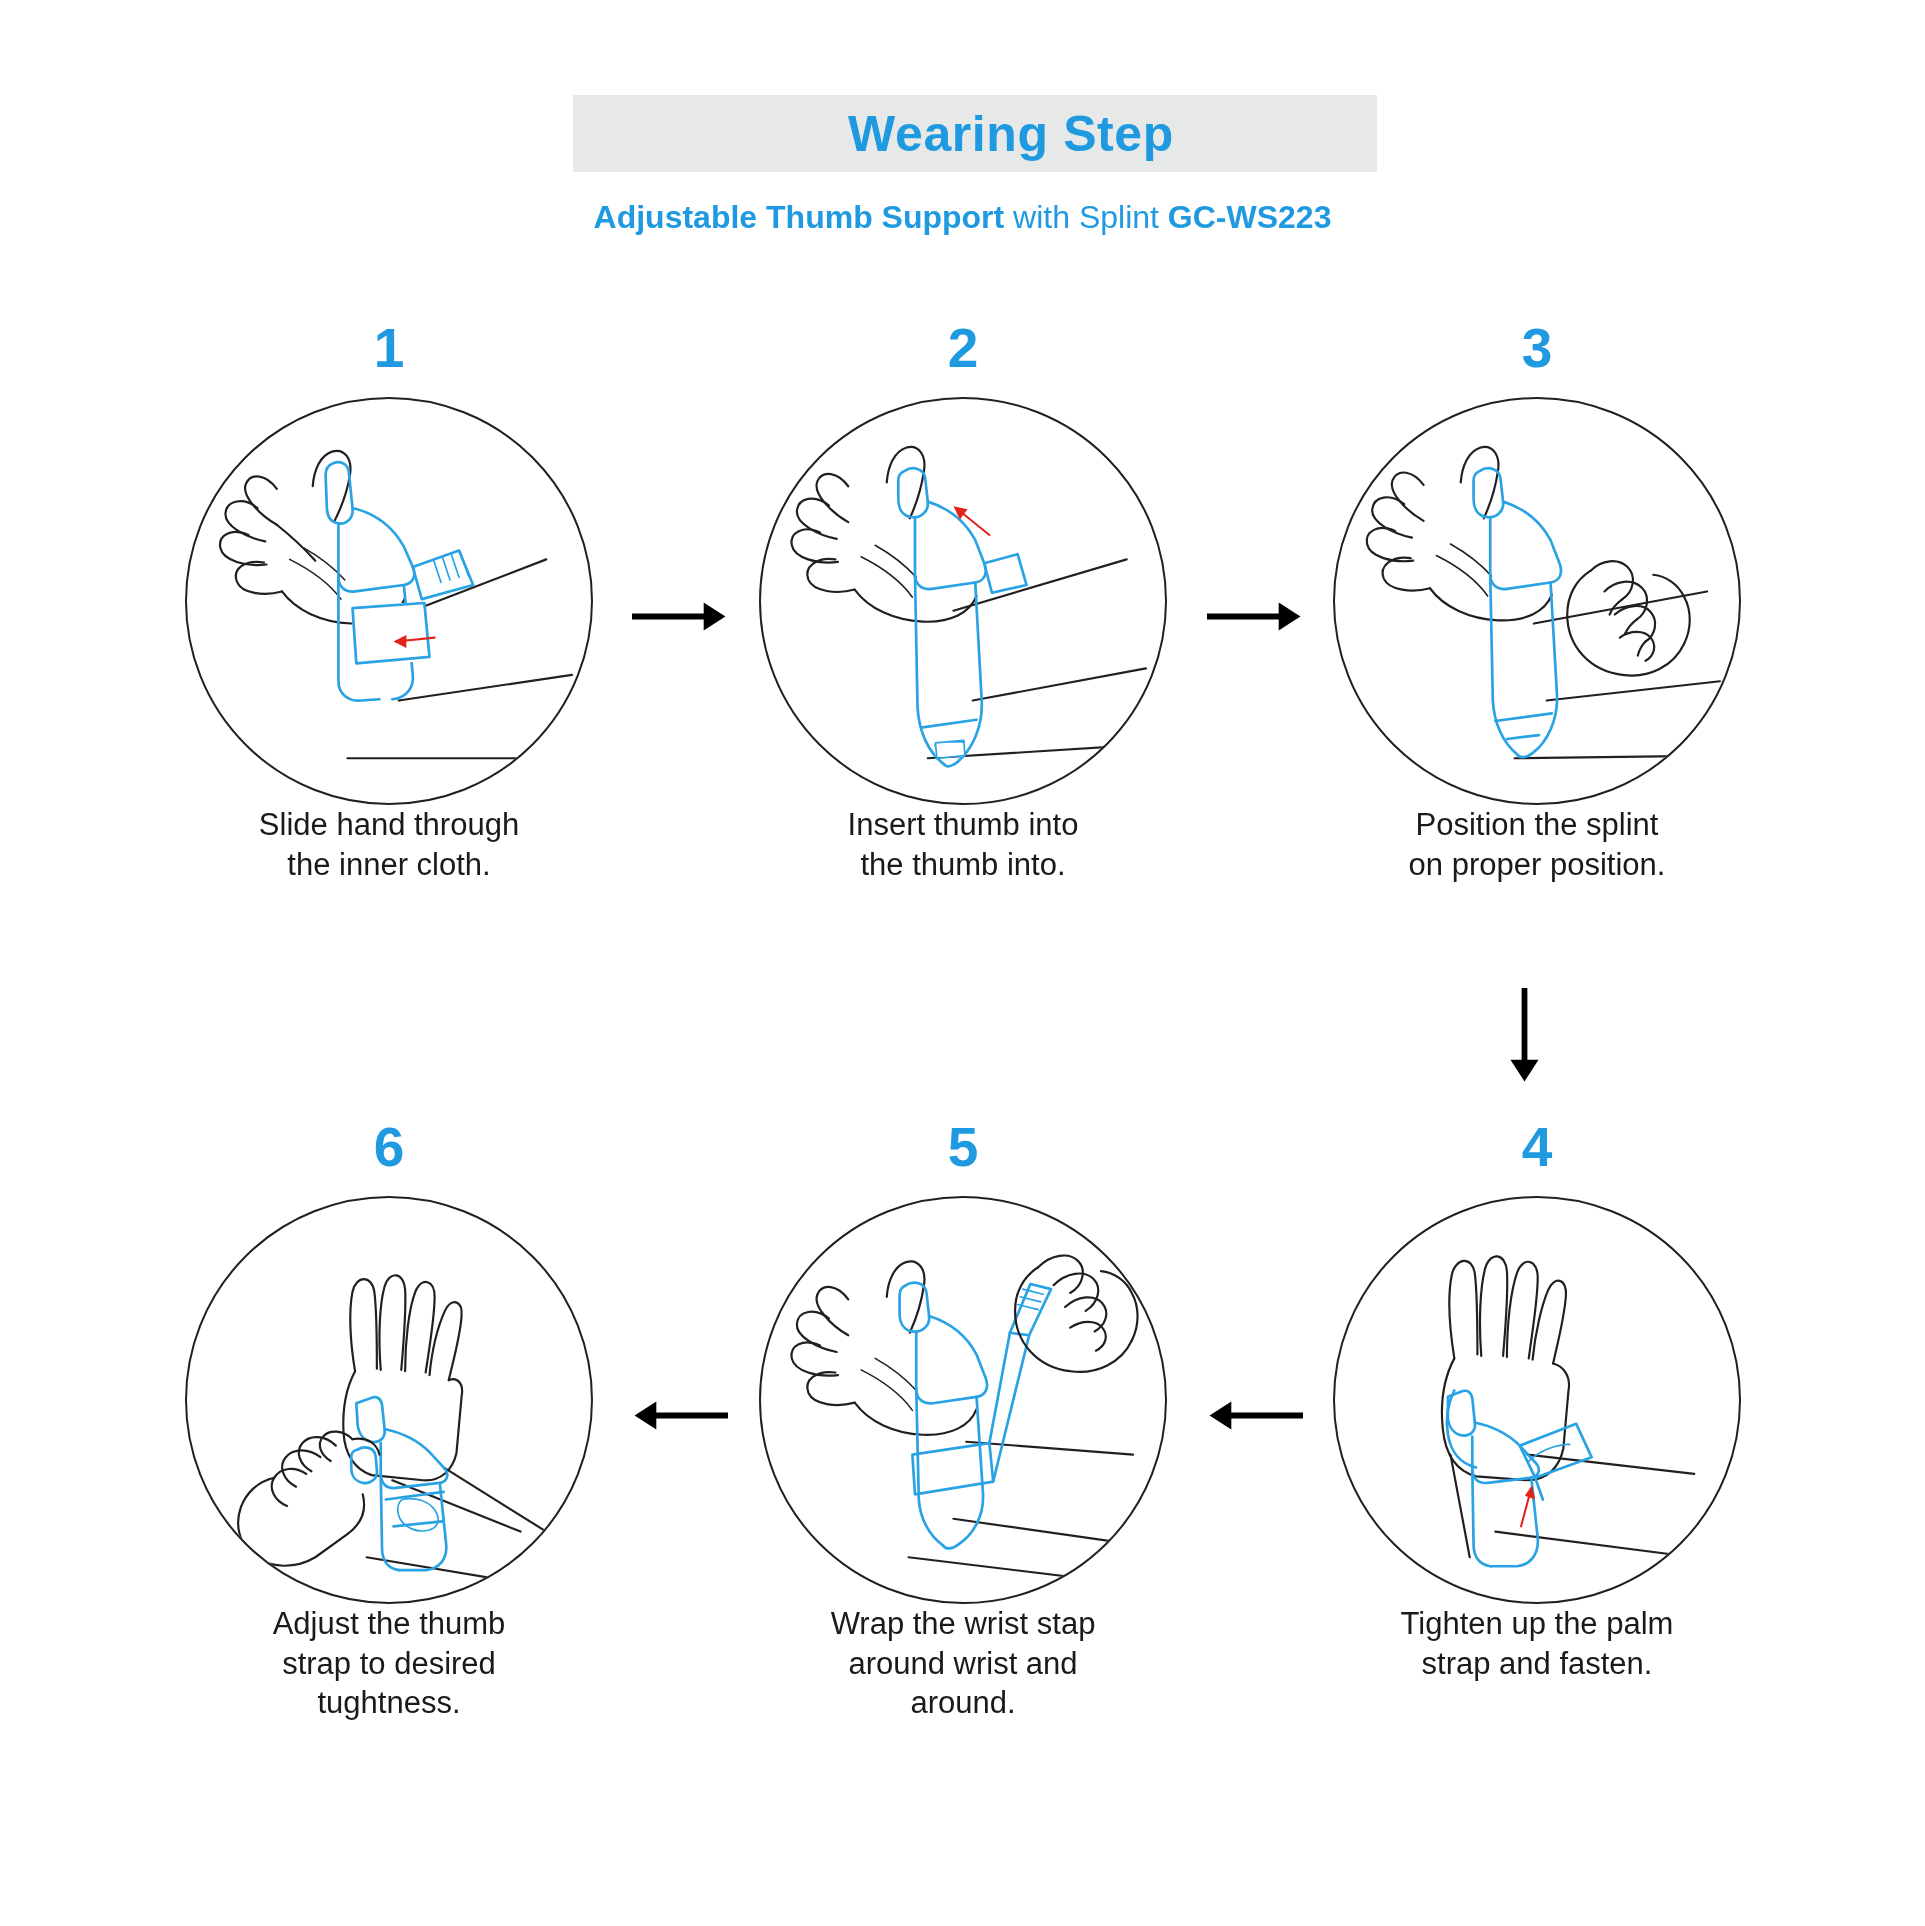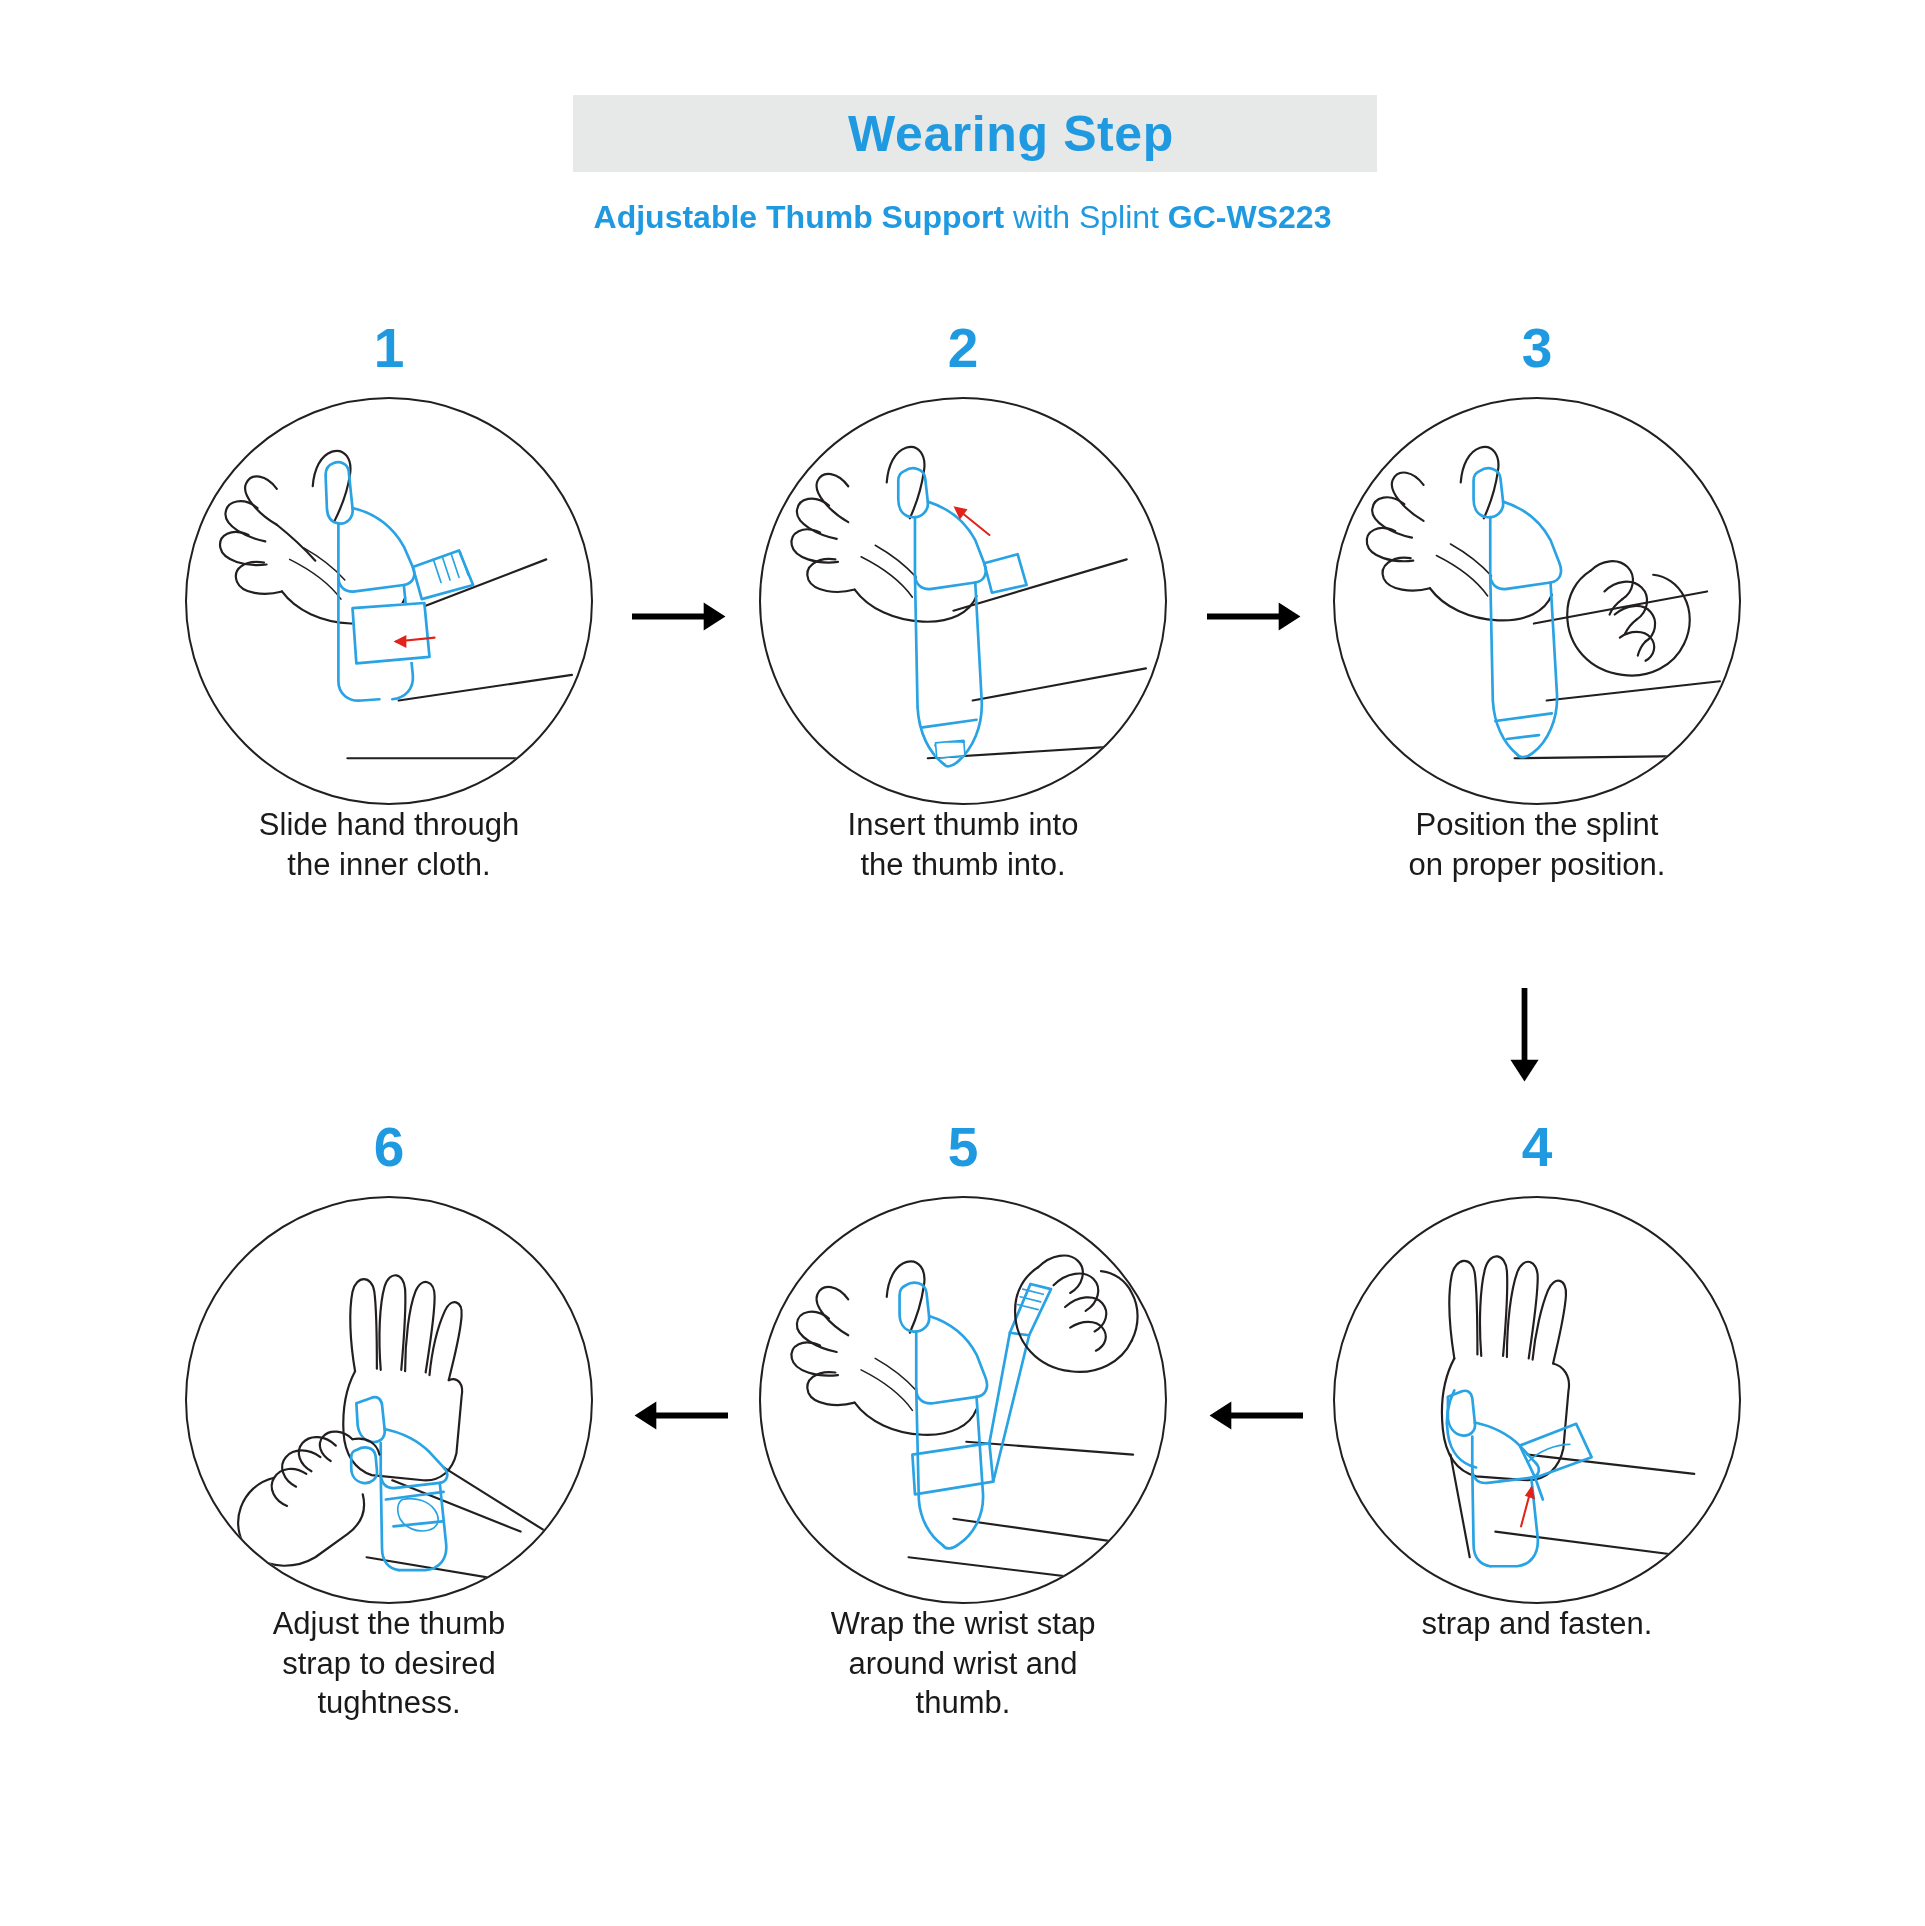--- a/index.html
+++ b/index.html
@@ -295,20 +295,21 @@
 
         <path class="bl" d="M288 386 L376 352 L400 404 L312 436 Z"></path>
         <path class="bl" d="M312 436 L324 470"></path>
         <path class="bl-th" d="M300 412 C318 394 344 384 366 384"></path>
 
         <path class="rd" d="M290 512 L306 452"></path>
         <path class="rdf" d="M307 448 L312 470 L296 464 Z"></path>
       </svg>
     </div>
     <div class="caption">
+      <div>Tighten up the palm</div>
       <div>strap and fasten.</div>
     </div>
   </div>
 
   <div class="step" id="step5">
     <div class="step-number">5</div>
     <div class="circle">
       <svg viewBox="0 0 636 636">
 
         <path class="ln" d="M320 380 L580 400"></path>
@@ -344,21 +345,21 @@
         <path class="ln" d="M474 170 C494 152 520 150 532 164 C544 178 538 198 520 208"></path>
         <path class="ln" d="M482 202 C500 190 522 190 532 202 C542 214 538 230 522 238"></path>
         <path class="ln" d="M432 108 C410 122 396 146 396 176"></path>
         <path class="ln" d="M396 176 C396 226 432 264 482 270 C524 276 562 256 578 222"></path>
         <path class="ln" d="M578 222 C590 198 590 170 578 148 C568 128 550 116 530 114"></path>
       </svg>
     </div>
     <div class="caption">
       <div>Wrap the wrist stap</div>
       <div>around wrist and</div>
-      <div>thumb.</div>
+      <div>around.</div>
     </div>
   </div>
 
   <div class="step" id="step6">
     <div class="step-number">6</div>
     <div class="circle">
       <svg viewBox="0 0 636 636">
 
         <path class="ln" d="M320 440 L520 520"></path>
         <path class="ln" d="M400 420 L560 520"></path>

